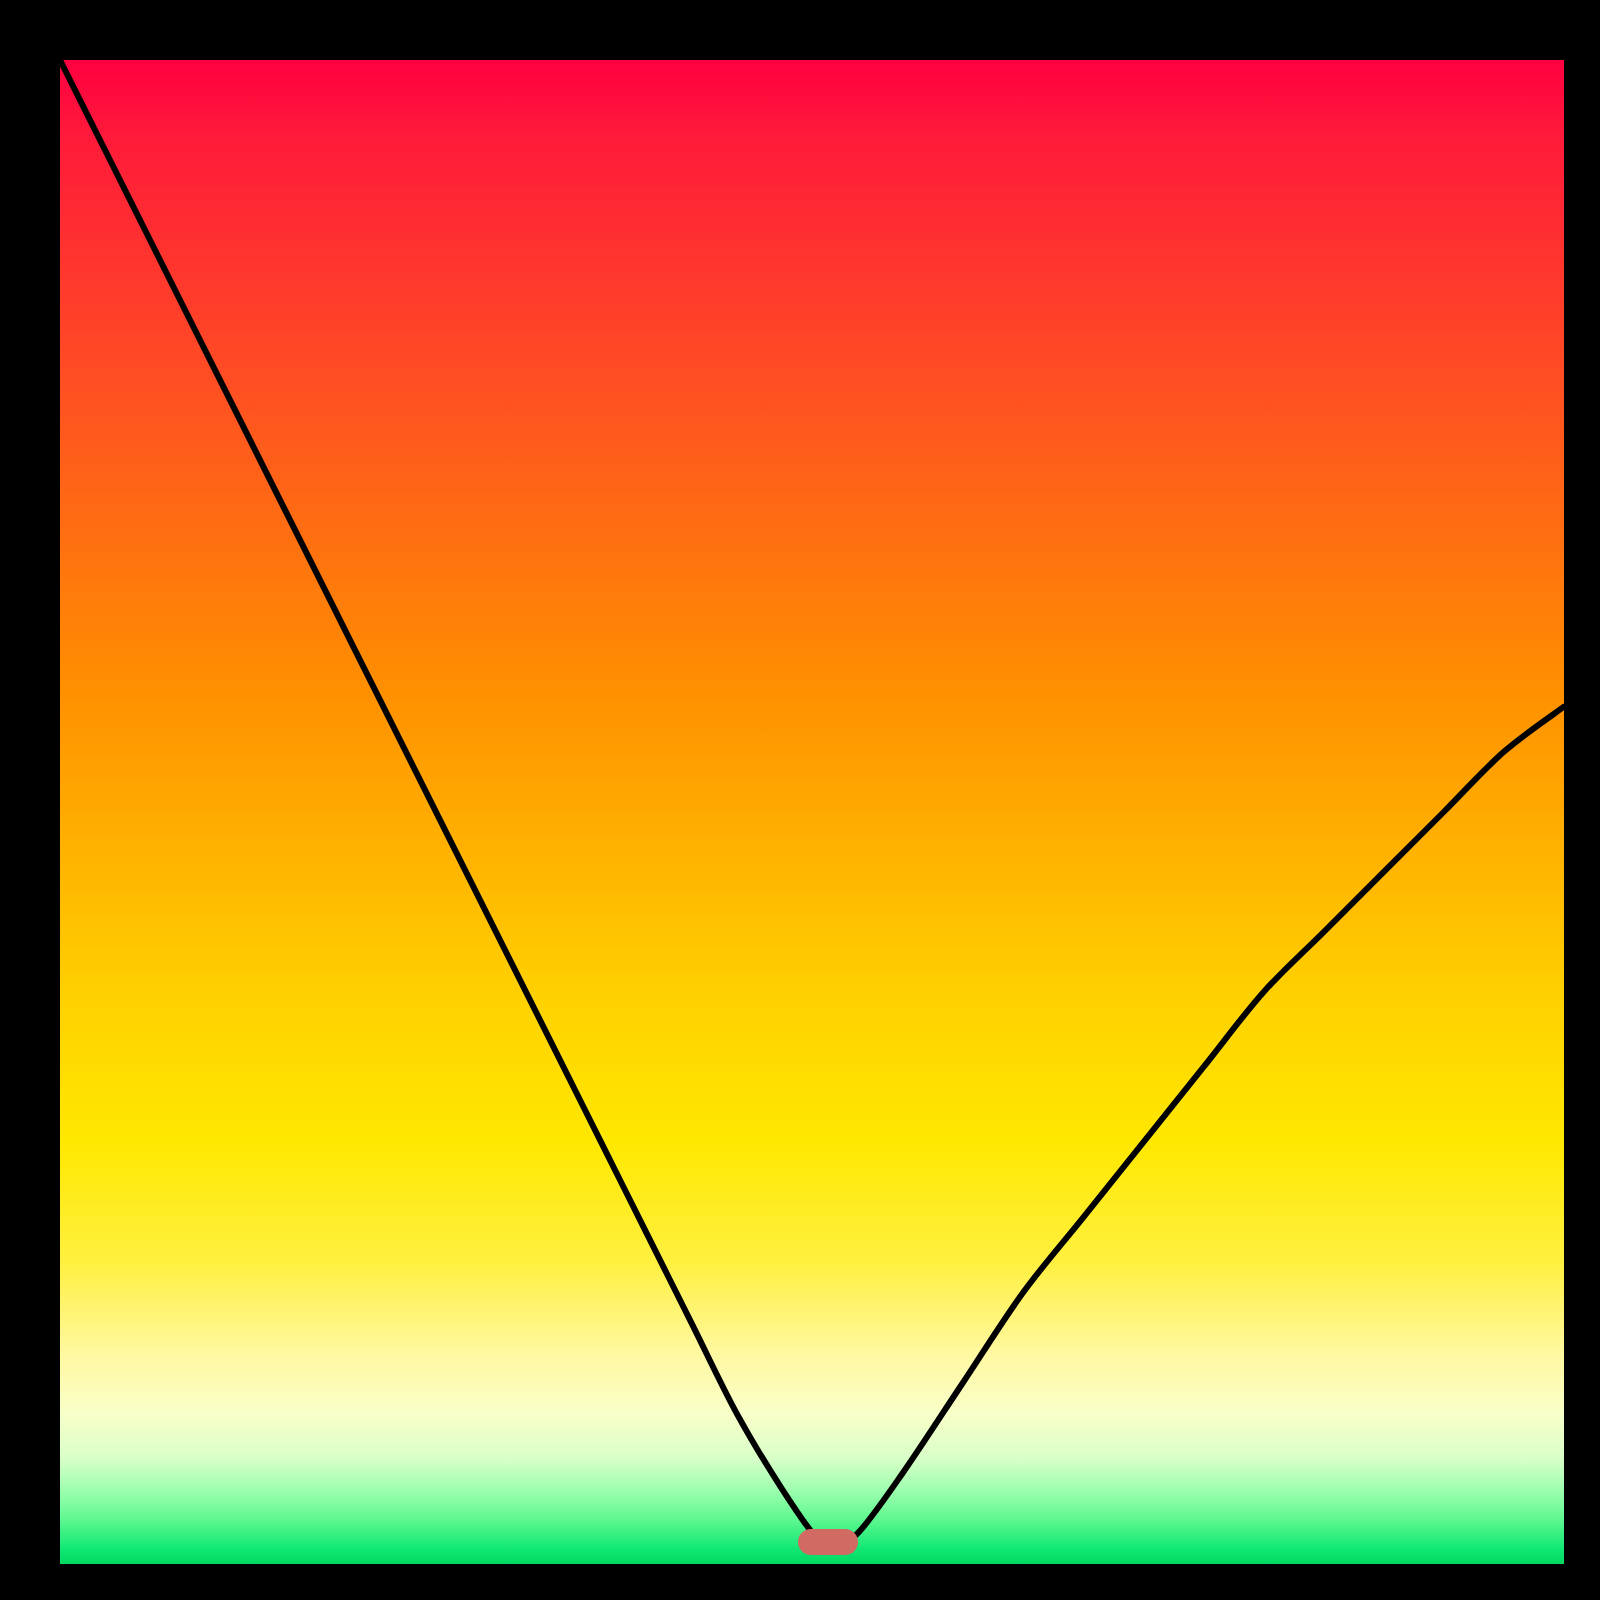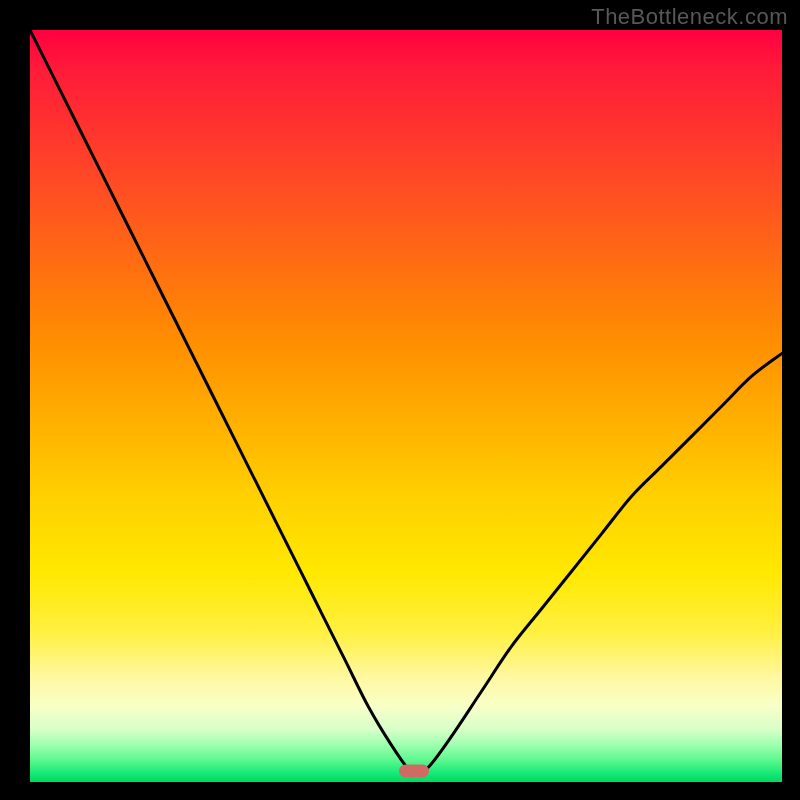--- a/index.html
+++ b/index.html
@@ -68,21 +68,20 @@
     background: #d16a63;
     border-radius: 7px;
     transform: translate(-50%, -50%);
   }
 </style>
 </head>
 <body>
 
 <div class="frame">
 
-  <div class="watermark">TheBottleneck.com</div>
 
   <div class="plot-area">
     <svg class="curve" viewBox="0 0 752 752" preserveAspectRatio="none">
       <path id="curve-path" fill="none" stroke="#000" stroke-width="3" stroke-linecap="round" stroke-linejoin="round" d="M 0 0 C 3.76 7.5200000000000005, 15.04 30.080000000000005, 22.56 45.120000000000005 C 30.08 60.160000000000004, 37.6 75.2, 45.12 90.24000000000001 C 52.63999999999999 105.28000000000002, 60.16 120.32000000000001, 67.67999999999999 135.36 C 75.19999999999999 150.4, 82.72 165.44000000000003, 90.24 180.48000000000002 C 97.75999999999999 195.52, 105.28 210.56000000000003, 112.8 225.60000000000002 C 120.32 240.64000000000001, 127.83999999999999 255.67999999999998, 135.35999999999999 270.71999999999997 C 142.88 285.76, 150.39999999999998 300.8, 157.92 315.84000000000003 C 165.44 330.88000000000005, 172.95999999999998 345.91999999999996, 180.48 360.96 C 188 376, 195.52 391.03999999999996, 203.04000000000002 406.08 C 210.56000000000003 421.12, 218.07999999999998 436.15999999999997, 225.6 451.2 C 233.12 466.24, 240.64000000000004 481.28, 248.16000000000003 496.32 C 255.68 511.36, 263.2 526.4, 270.71999999999997 541.4399999999999 C 278.23999999999995 556.4799999999999, 285.76000000000005 571.52, 293.28000000000003 586.56 C 300.8 601.5999999999999, 308.32 616.64, 315.84 631.68 C 323.35999999999996 646.7199999999999, 330.88000000000005 663.0133333333333, 338.40000000000003 676.8 C 345.92 690.5866666666666, 354.06666666666666 703.7466666666667, 360.96 714.4 C 367.8533333333333 725.0533333333333, 375.37333333333333 736.3333333333334, 379.76 740.72 C 384.14666666666665 745.1066666666667, 384.1466666666667 741.3466666666667, 387.28000000000003 740.72 C 390.41333333333336 740.0933333333334, 392.92 742.6, 398.56 736.96 C 404.2 731.32, 412.34666666666675 719.4133333333333, 421.12000000000006 706.88 C 429.8933333333334 694.3466666666667, 441.17333333333335 676.8, 451.2 661.76 C 461.22666666666663 646.72, 471.25333333333333 630.4266666666666, 481.28000000000003 616.64 C 491.30666666666673 602.8533333333334, 501.33333333333337 591.5733333333333, 511.36 579.04 C 521.3866666666667 566.5066666666667, 531.4133333333333 553.9733333333332, 541.4399999999999 541.4399999999999 C 551.4666666666666 528.9066666666666, 561.4933333333333 516.3733333333333, 571.52 503.84 C 581.5466666666666 491.3066666666667, 591.5733333333334 477.52, 601.6 466.24 C 611.6266666666667 454.96000000000004, 621.6533333333333 446.1866666666667, 631.68 436.16 C 641.7066666666666 426.1333333333333, 651.7333333333333 416.1066666666667, 661.76 406.08 C 671.7866666666666 396.0533333333333, 681.8133333333334 386.02666666666664, 691.84 376 C 701.8666666666667 365.97333333333336, 711.8933333333333 354.69333333333327, 721.92 345.91999999999996 C 731.9466666666666 337.14666666666665, 746.9866666666667 327.12, 752 323.36"></path>
     </svg>
     <div id="marker" class="marker" style="left: 383.52px; top: 740.72px;"></div>
   </div>
 
 </div>
 

